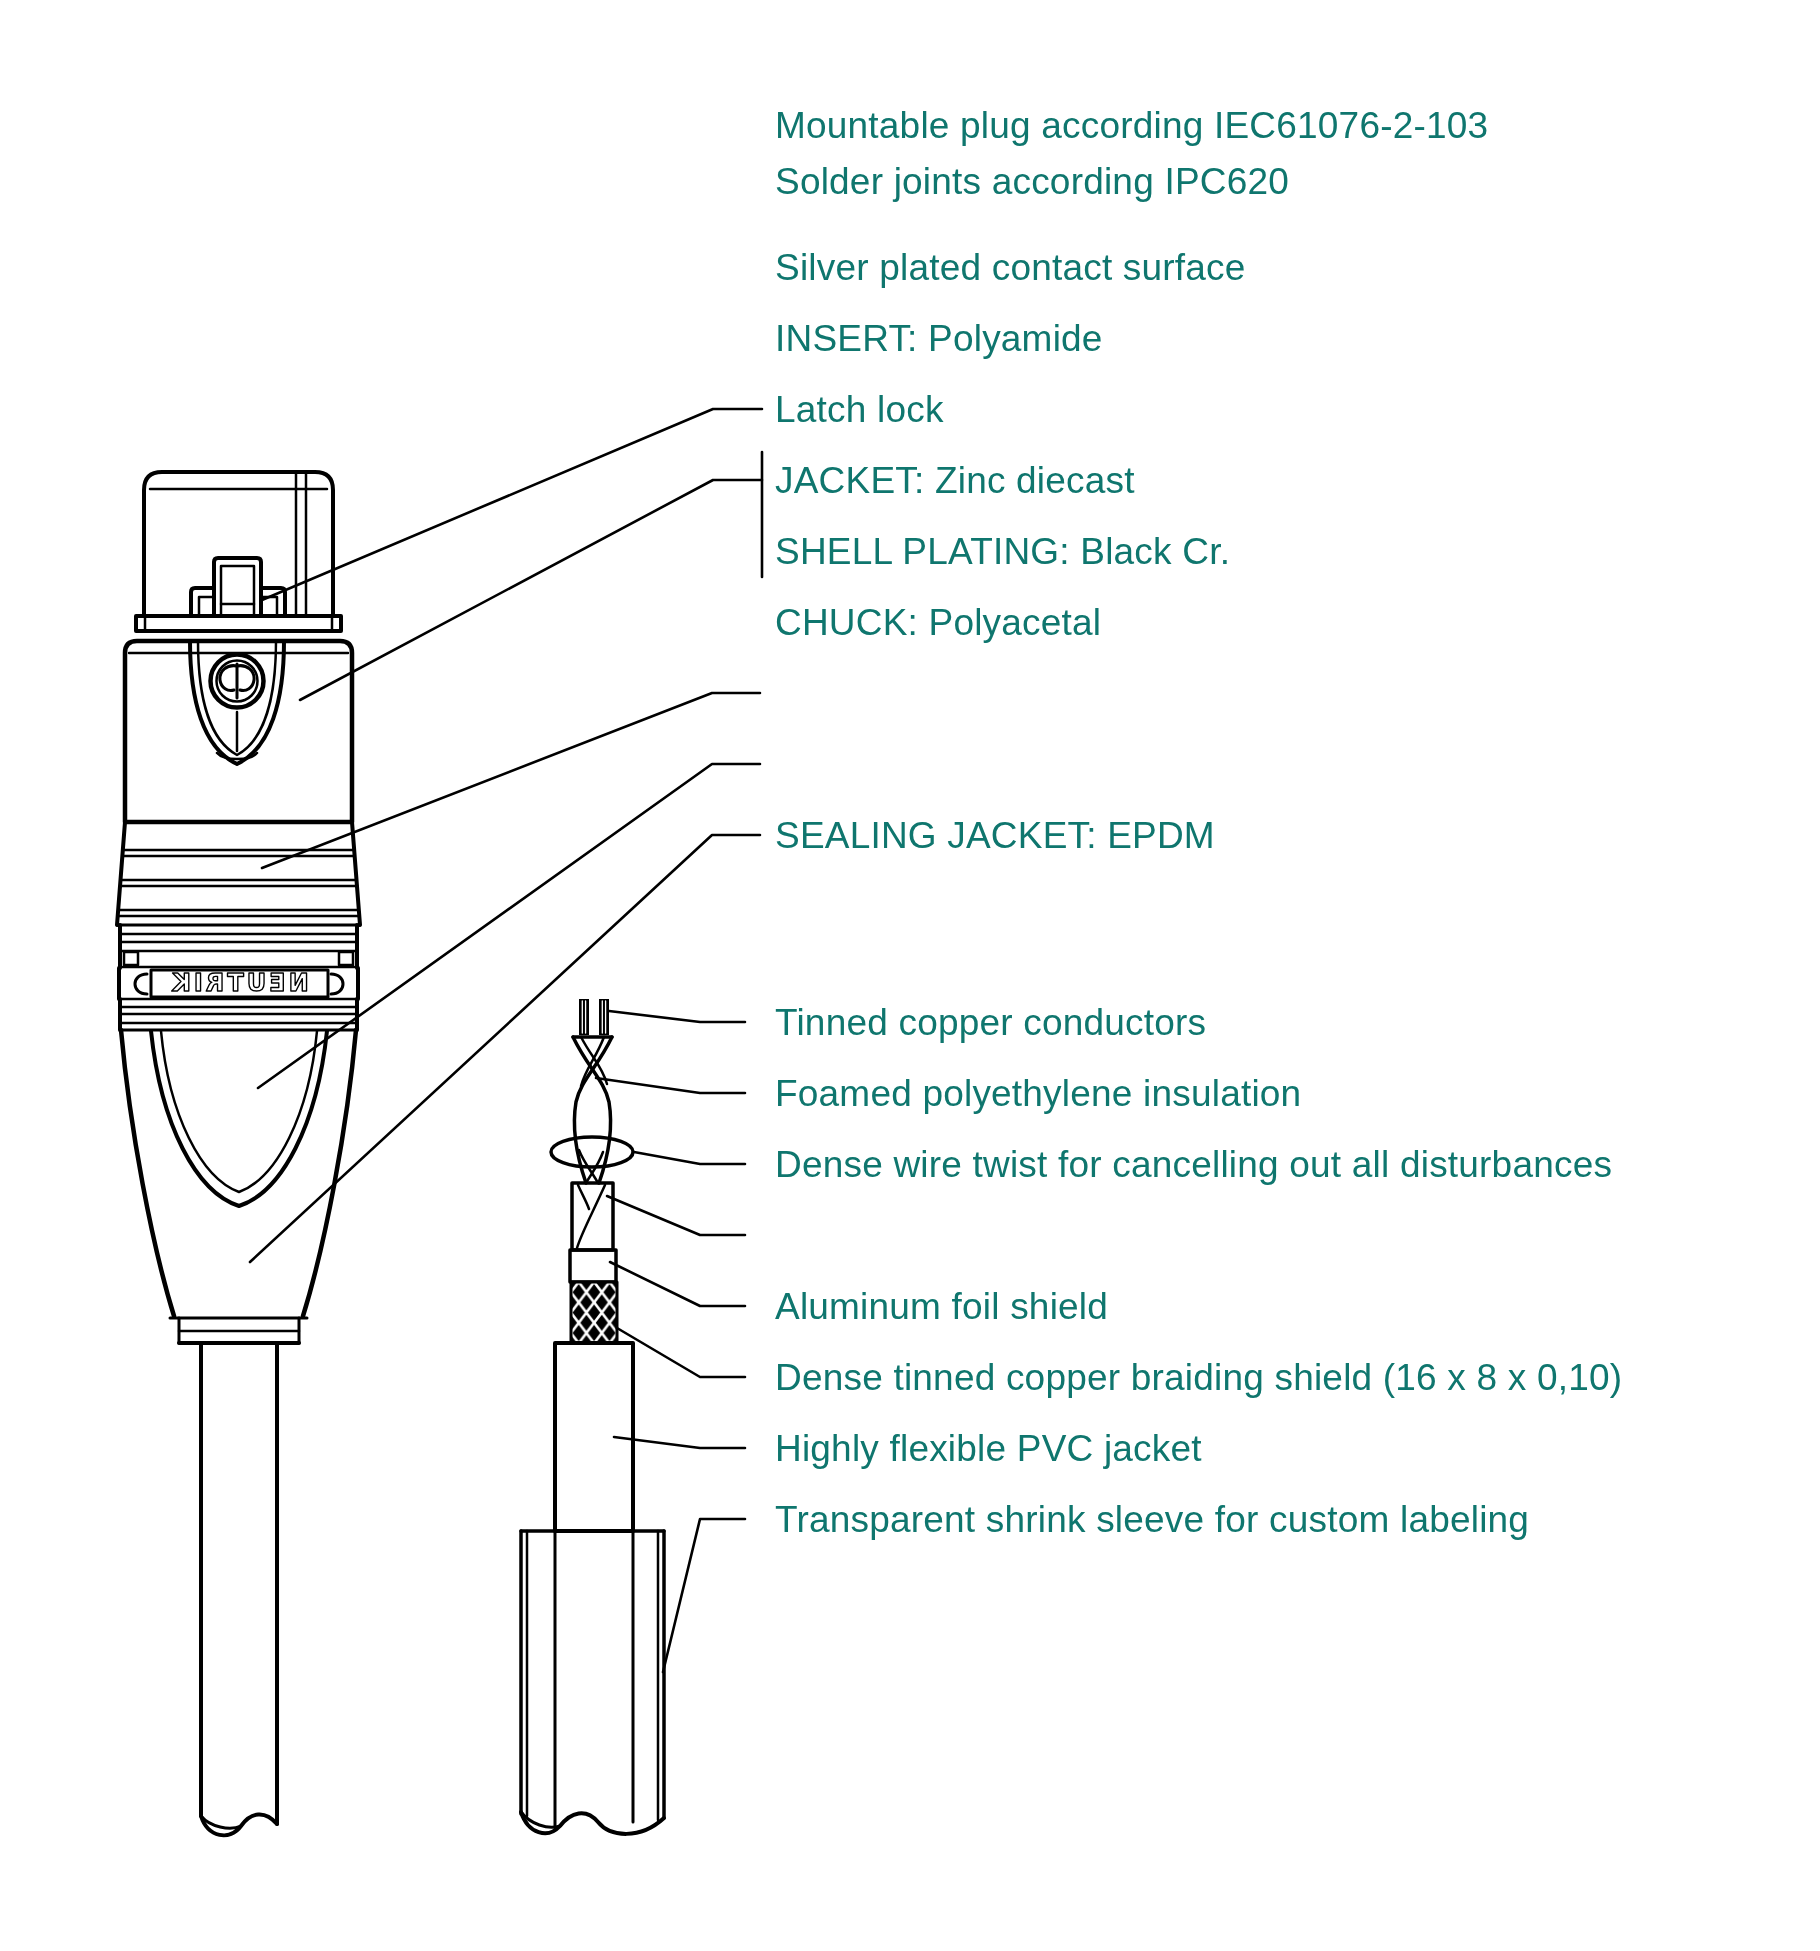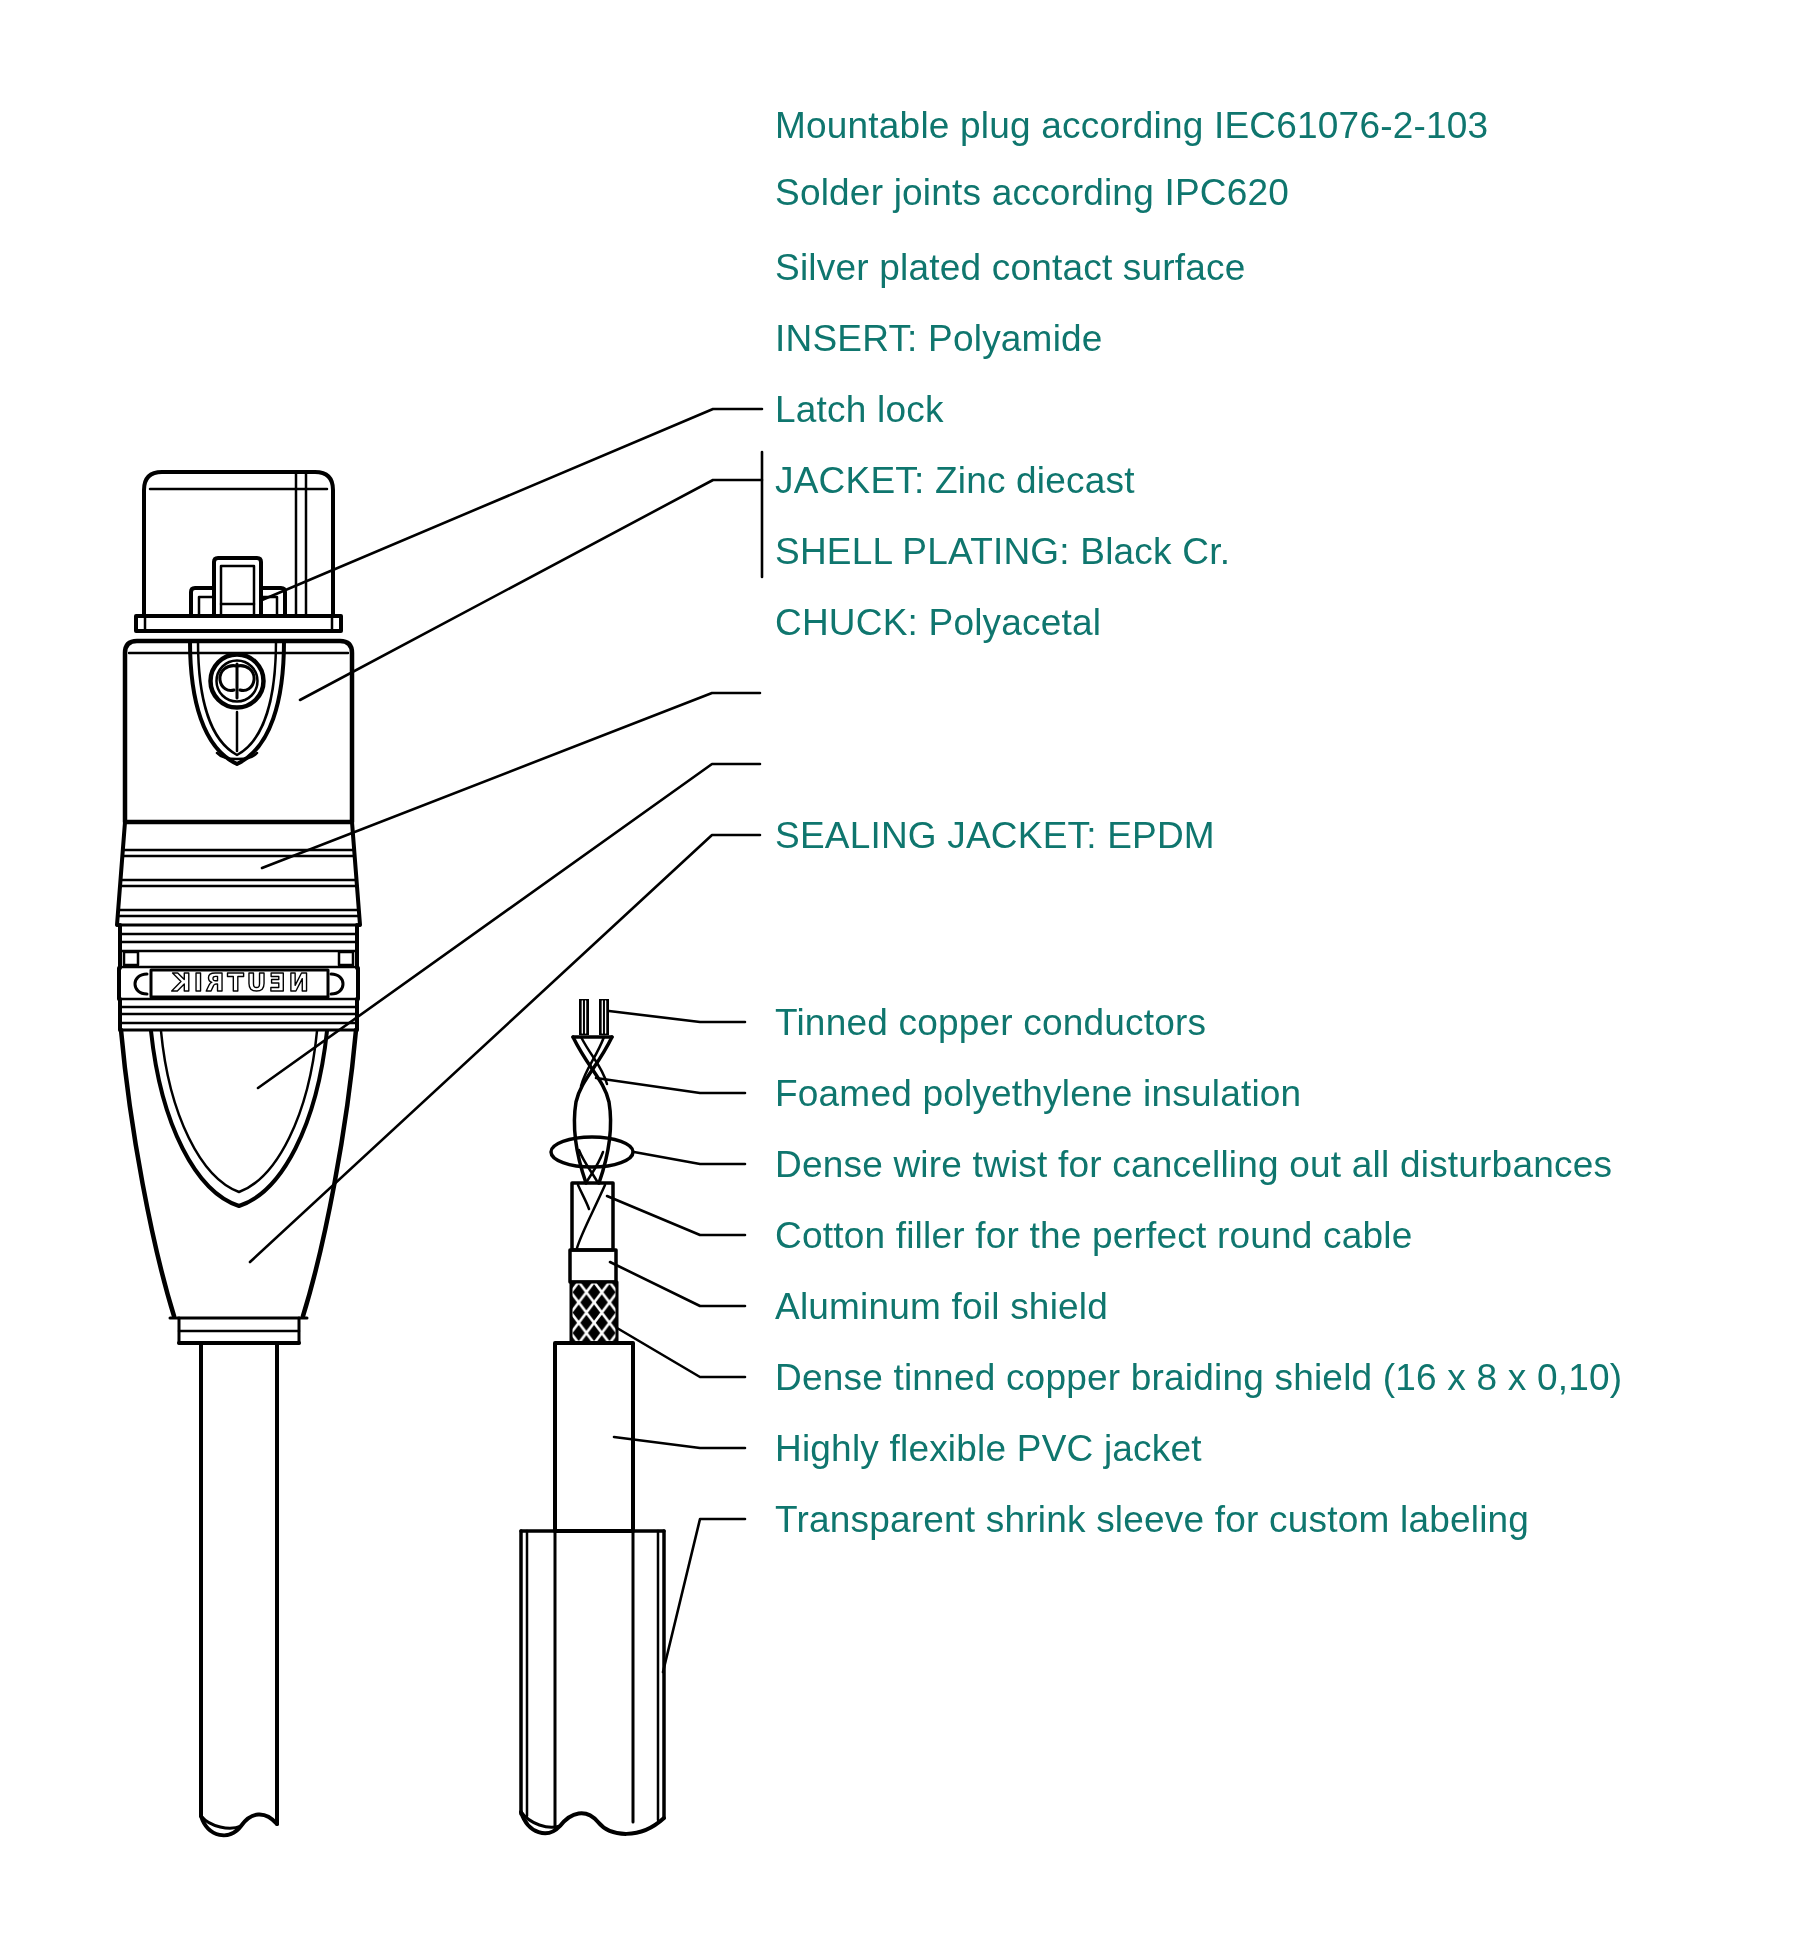--- a/index.html
+++ b/index.html
@@ -176,31 +176,30 @@
       <path d="M745,1164 H700 L634,1152"></path>
       <path d="M745,1235 H700 L607,1196"></path>
       <path d="M745,1306 H700 L610,1262"></path>
       <path d="M745,1377 H700 L617,1328"></path>
       <path d="M745,1448 H700 L614,1437"></path>
       <path d="M745,1519 H700 L663,1672"></path>
     </g>
   </svg>
 
   <div class="label" style="top:125px">Mountable plug according IEC61076-2-103</div>
-  <div class="label" style="top:192px">Solder joints according IPC620</div>
+  <div class="label" style="top:181px">Solder joints according IPC620</div>
   <div class="label" style="top:267px">Silver plated contact surface</div>
   <div class="label" style="top:338px">INSERT: Polyamide</div>
   <div class="label" style="top:409px">Latch lock</div>
   <div class="label" style="top:480px">JACKET: Zinc diecast</div>
   <div class="label" style="top:551px">SHELL PLATING: Black Cr.</div>
   <div class="label" style="top:622px">CHUCK: Polyacetal</div>
   <div class="label" style="top:1022px">Tinned copper conductors</div>
 
   <div class="label" style="top:835px">SEALING JACKET: EPDM</div>
   <div class="label" style="top:1093px">Foamed polyethylene insulation</div>
   <div class="label" style="top:1164px">Dense wire twist for cancelling out all disturbances</div>
-  <div class="label" style="top:1235px">Cotton filler for the perfect round cable</div>
   <div class="label" style="top:1306px">Aluminum foil shield</div>
   <div class="label" style="top:1377px">Dense tinned copper braiding shield (16 x 8 x 0,10)</div>
   <div class="label" style="top:1448px">Highly flexible PVC jacket</div>
   <div class="label" style="top:1519px">Transparent shrink sleeve for custom labeling</div>
 
 </div>
 
 </body></html>

